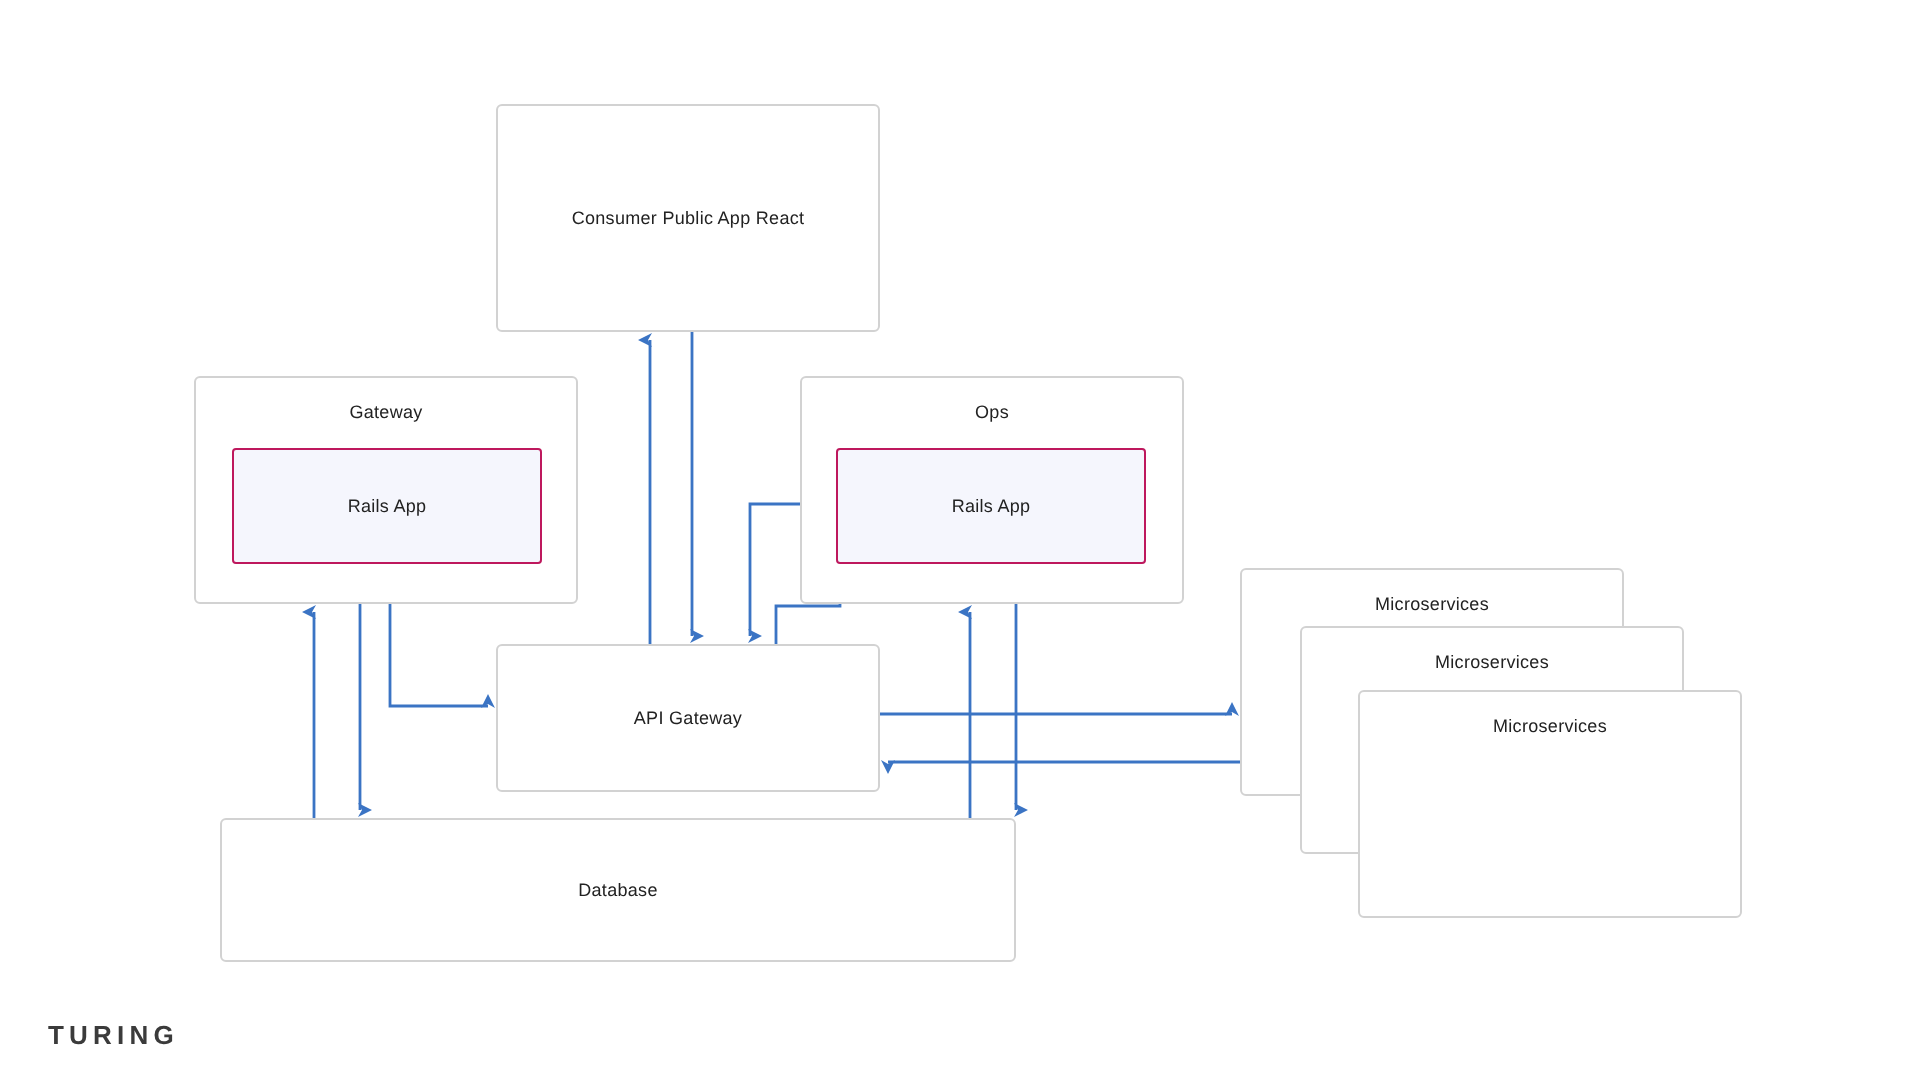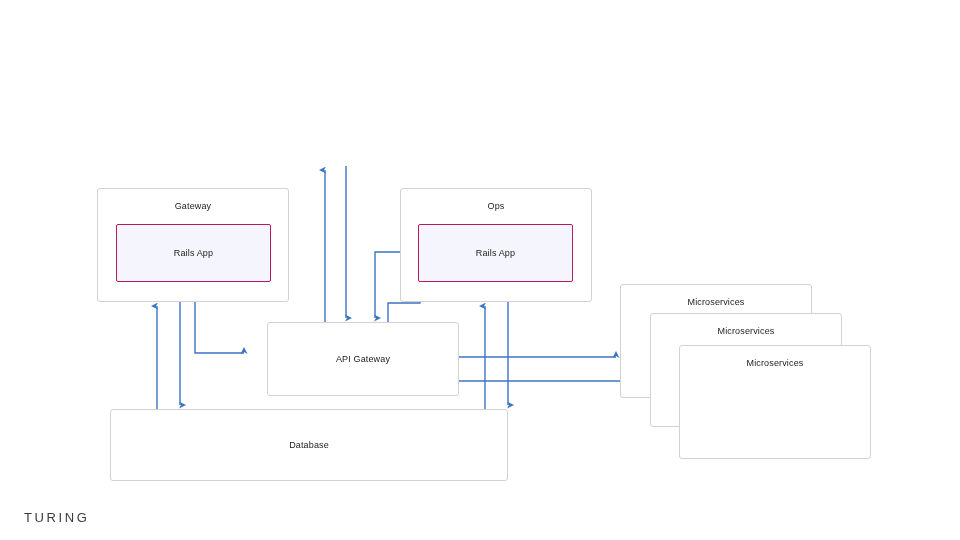--- a/index.html
+++ b/index.html
@@ -65,21 +65,21 @@
     width: 960px;
     height: 540px;
     pointer-events: none;
   }
   
   #brand {
     position: absolute;
     left: 24px;
     top: 510px;
     font-size: 13px;
-    font-weight: normal;
+    font-weight: bold;
     letter-spacing: 2.6px;
     color: #3b3b3b;
   }
 </style>
 </head>
 <body>
 
 <div id="canvas">
 
   <svg id="wires" viewBox="0 0 960 540" xmlns="http://www.w3.org/2000/svg">
@@ -129,36 +129,39 @@
   </div>
 
   <div class="node" style="left:650px; top:313px; width:192px; height:114px; z-index:2;">
     <div class="node-label label-top">Microservices</div>
   </div>
 
   <div class="node" style="left:679px; top:345px; width:192px; height:114px; z-index:3;">
     <div class="node-label label-top">Microservices</div>
   </div>
 
+  <div class="node" style="left:248px; top:52px; width:192px; height:114px; z-index:5;">
+    <div class="node-label label-center">Consumer Public App React</div>
+  </div>
 
   <div class="node" style="left:97px; top:188px; width:192px; height:114px; z-index:5;">
     <div class="node-label label-top">Gateway</div>
   </div>
   <div class="subnode" style="left:116px; top:224px; width:155px; height:58px; z-index:6;">
     <div class="node-label label-center">Rails App</div>
   </div>
 
   <div class="node" style="left:400px; top:188px; width:192px; height:114px; z-index:5;">
     <div class="node-label label-top">Ops</div>
   </div>
   <div class="subnode" style="left:418px; top:224px; width:155px; height:58px; z-index:6;">
     <div class="node-label label-center">Rails App</div>
   </div>
 
-  <div class="node" style="left:248px; top:322px; width:192px; height:74px; z-index:5;margin-left:19px;">
+  <div class="node" style="left:248px; top:322px; width:192px; height:74px; z-index:5;">
     <div class="node-label label-center">API Gateway</div>
   </div>
 
   <div class="node" style="left:110px; top:409px; width:398px; height:72px; z-index:5;">
     <div class="node-label label-center">Database</div>
   </div>
 
   <div id="brand">TURING</div>
 
 </div>

